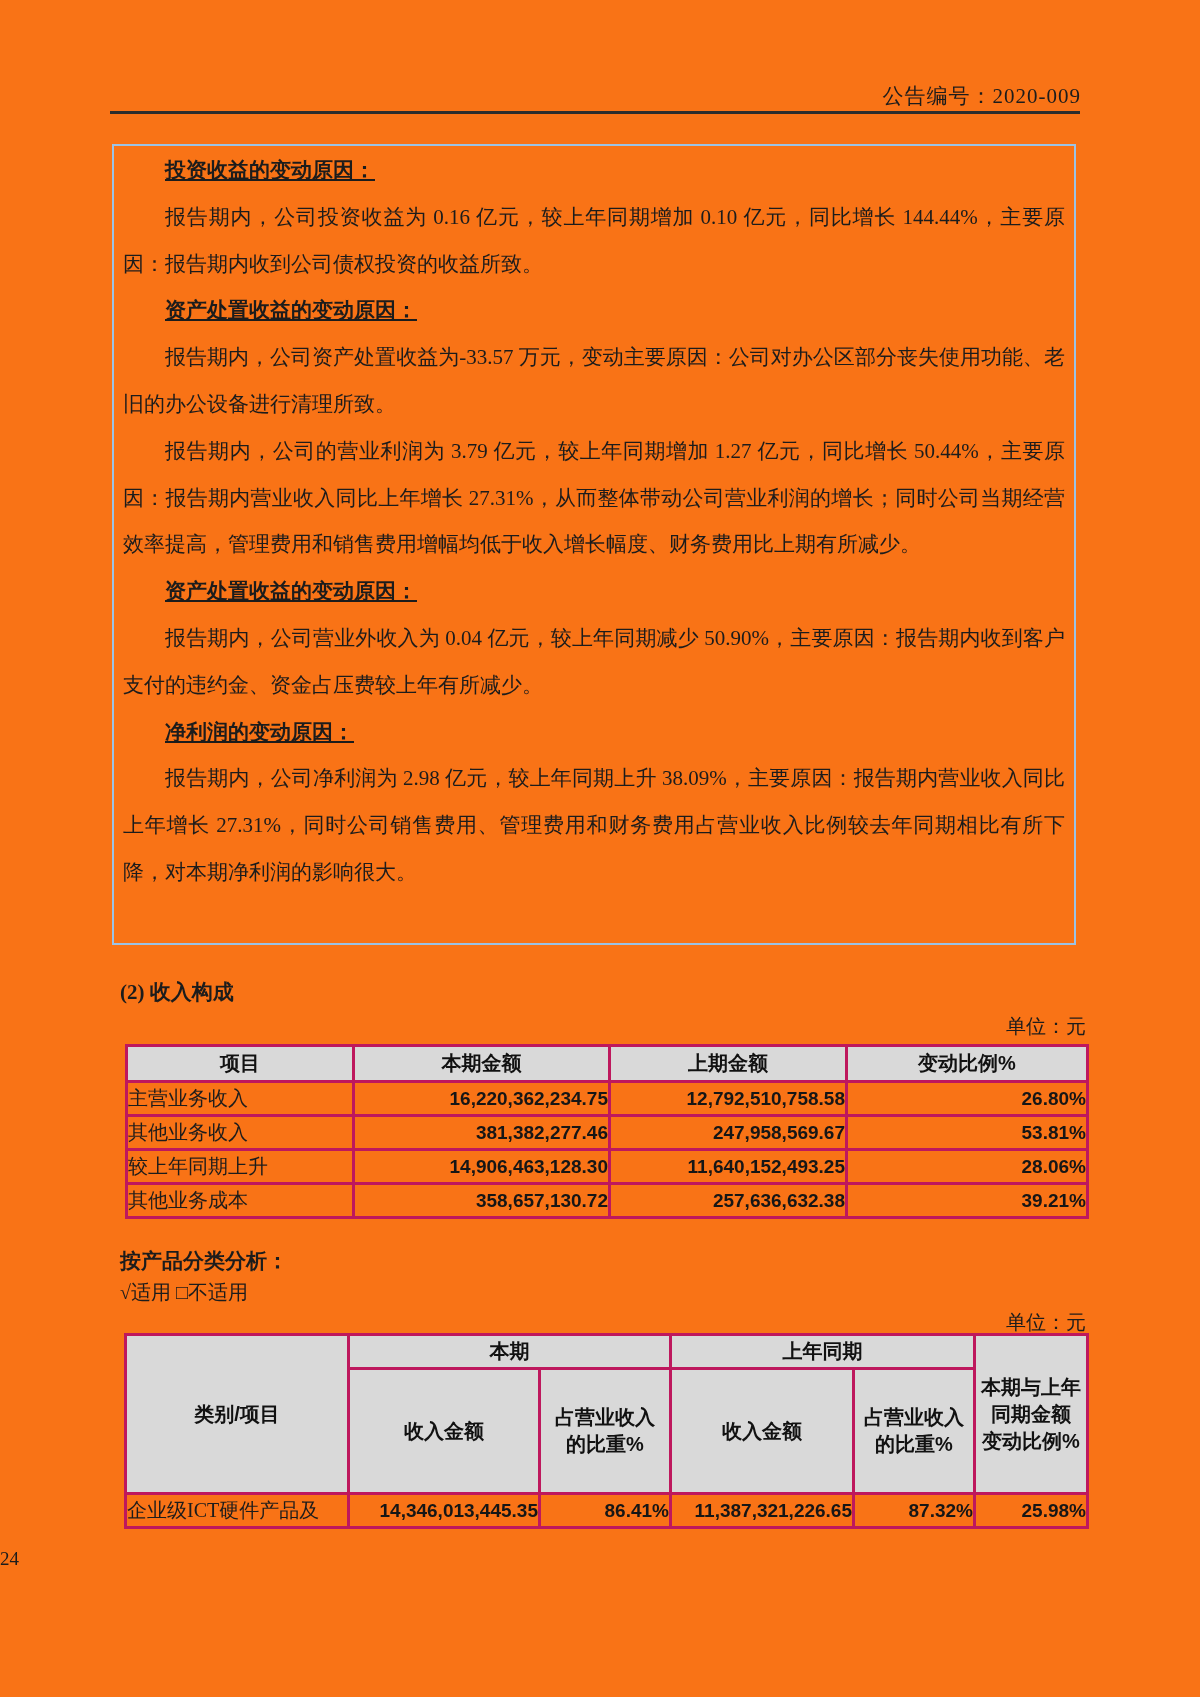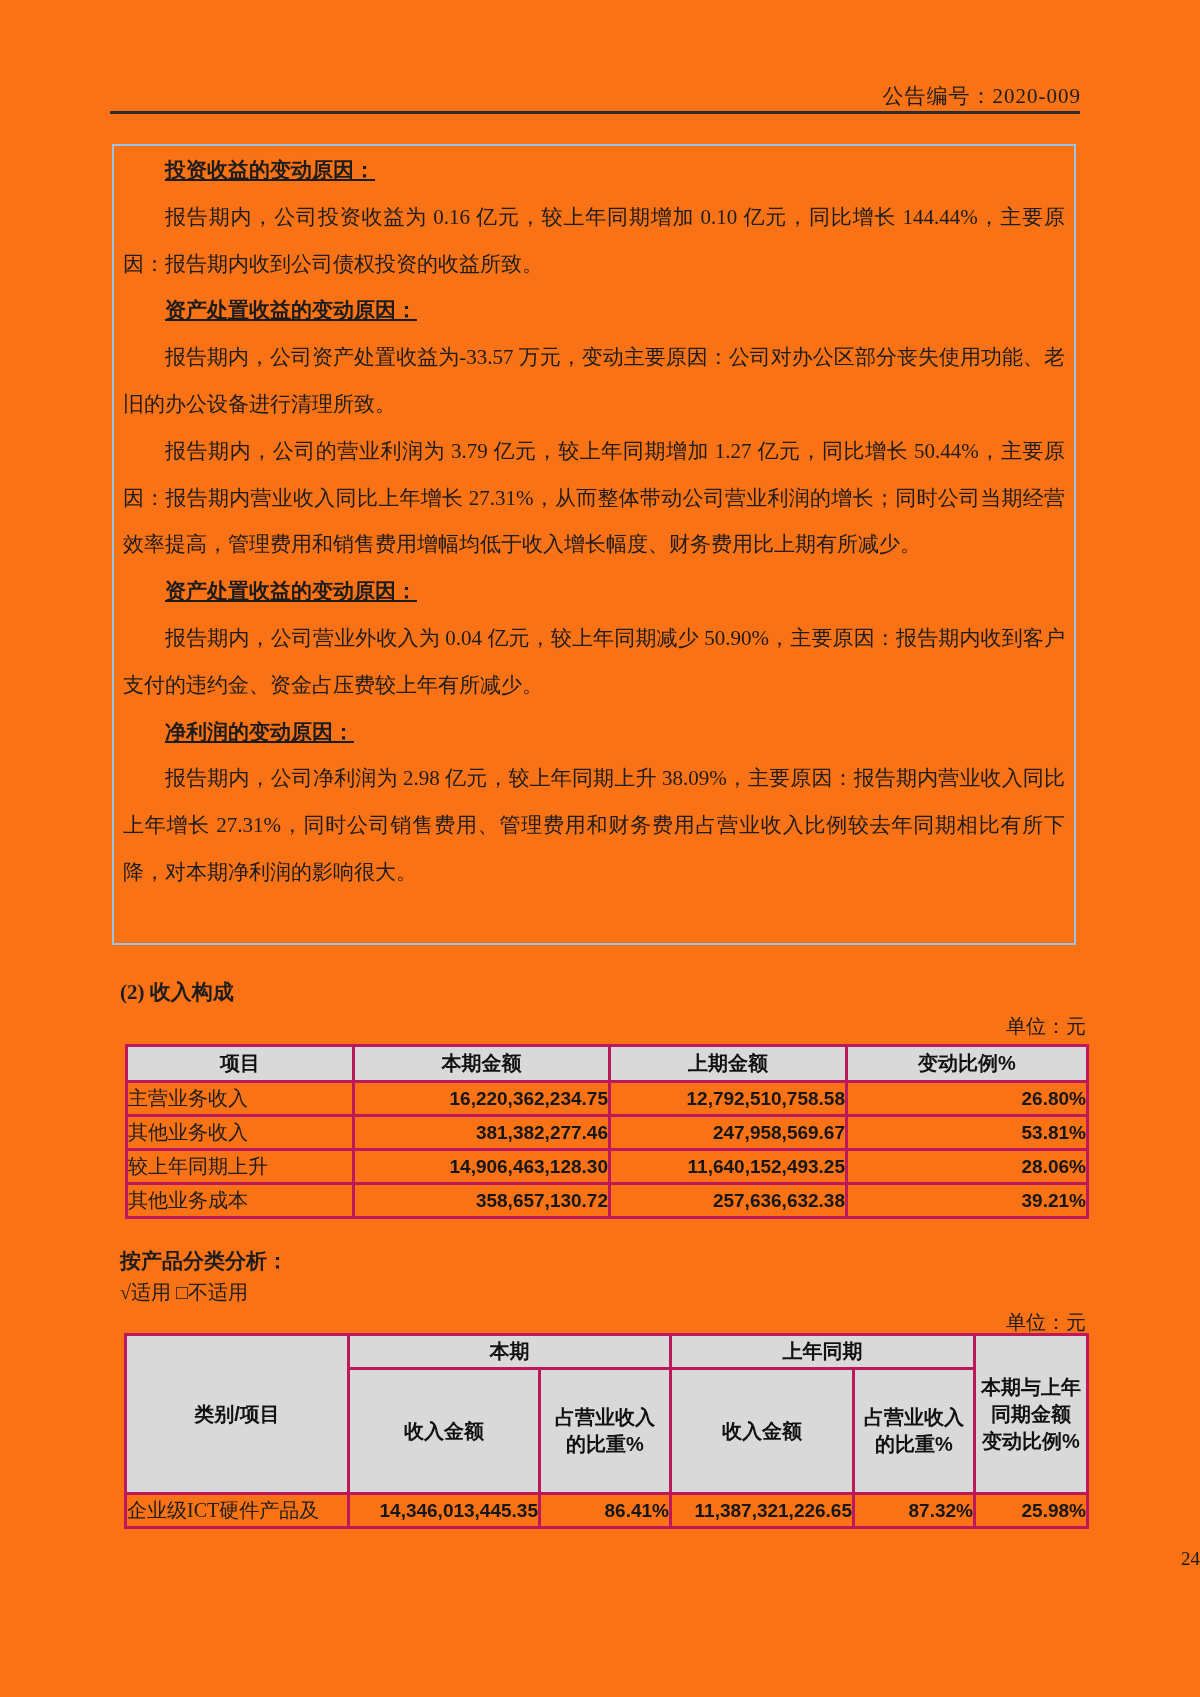--- a/index.html
+++ b/index.html
@@ -59,21 +59,21 @@
   #table1 { top:1044px; left:125px; width:961px; }
   #table1 tr.hrow td { height:33px; }
   #table1 tr.drow td { height:31px;margin-left:30px; }
   #table2 { top:1333px; left:124px; width:962px; }
   #table2 tr.grow td { height:31px; }
   #table2 tr.srow td { height:122px; }
   #table2 tr.drow td { height:31px; }
   #table2 td.hd .ln { display:block; }
   .page-num {
     position:absolute; top:1548px; left:0; width:1200px;
-    text-align:right; font-size:19px;
+    text-align:left; font-size:19px;
   }
 </style>
 </head>
 <body>
 
 <div class="page">
 
   <div class="notice-no">公告编号：2020-009</div>
   <div class="top-rule"></div>
 

